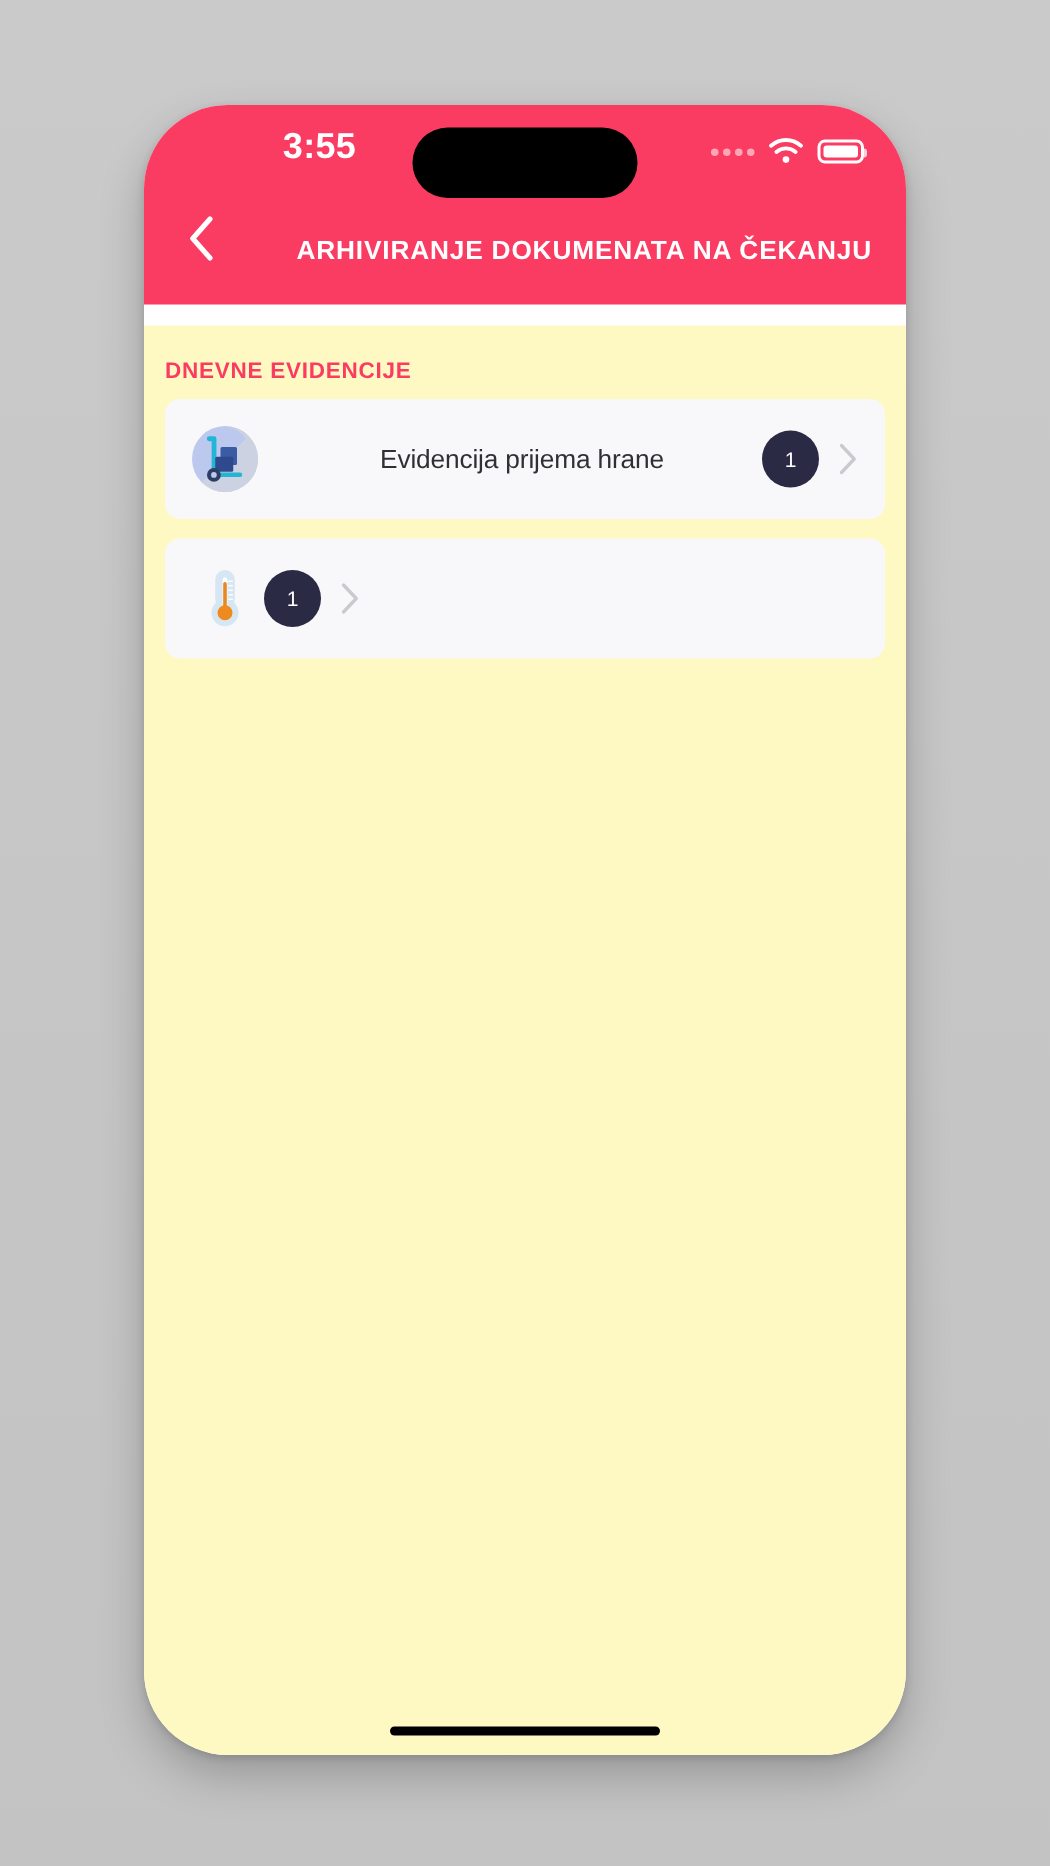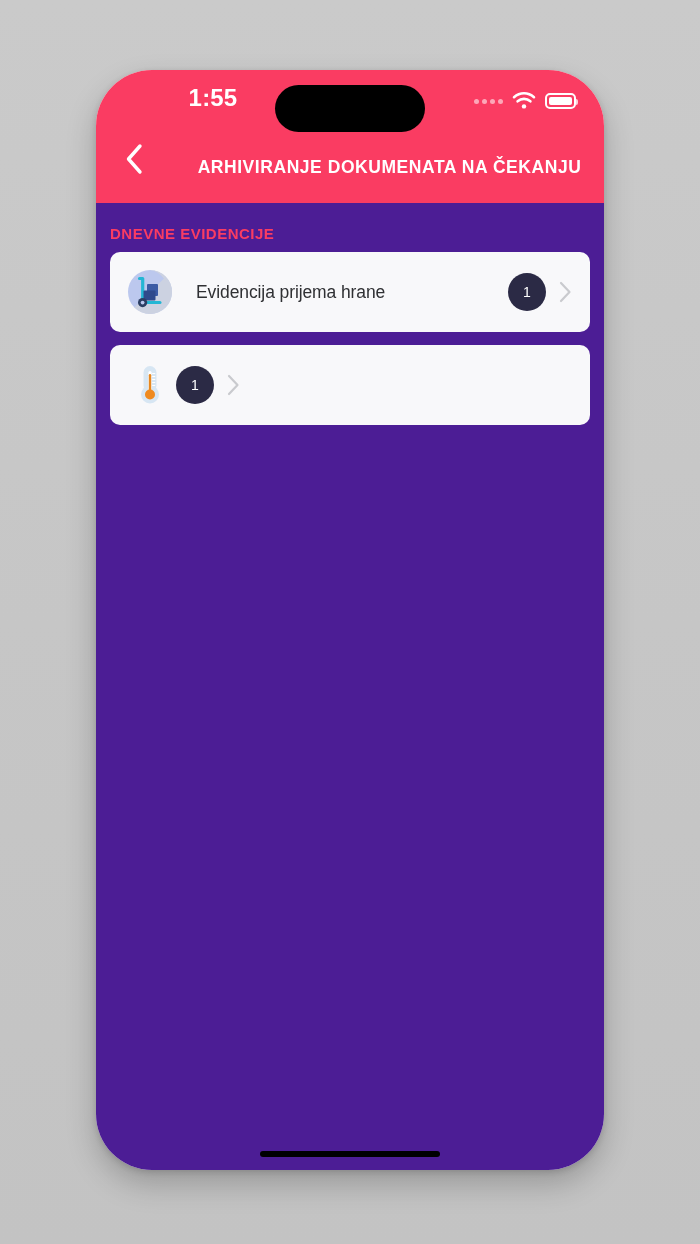--- a/index.html
+++ b/index.html
@@ -157,40 +157,41 @@
     font-size: 17.5px;
     font-weight: bold;
     letter-spacing: 0.55px;
     white-space: nowrap;
   }
 
   
   .content {
     position: absolute;
     left: 0;
-    top: 133px;
+    top: 147px;
     width: 508px;
     bottom: 0;
-    background: #4c1d95;
+    background: #fef9c3;
   }
   .section-title {
     position: absolute;
     left: 14px;
     top: 22px;
     color: #fa3c62;
     font-size: 15px;
     font-weight: bold;
     letter-spacing: 0.5px;
   }
 
   .list {
     position: absolute;
     left: 14px;
     right: 14px;
     top: 49px;
+    text-align: center;
   }
   .card {
     position: relative;
     display: flex;
     align-items: center;
     background: #f8f8fa;
     border-radius: 10px;
     margin-bottom: 13px;
     padding: 14px 12px 14px 14px;
     box-sizing: border-box;
@@ -248,21 +249,21 @@
 </head>
 <body>
 
 <div class="backdrop">
 
   <div class="phone">
 
     <div class="header">
 
       <div class="statusbar">
-        <div class="status-time">1:55</div>
+        <div class="status-time">3:55</div>
 
         <div class="dynamic-island"></div>
 
         <div class="status-right">
           <span class="cell-dots">
             <i></i>
               <i></i>
               <i></i>
               <i></i>
           </span>

